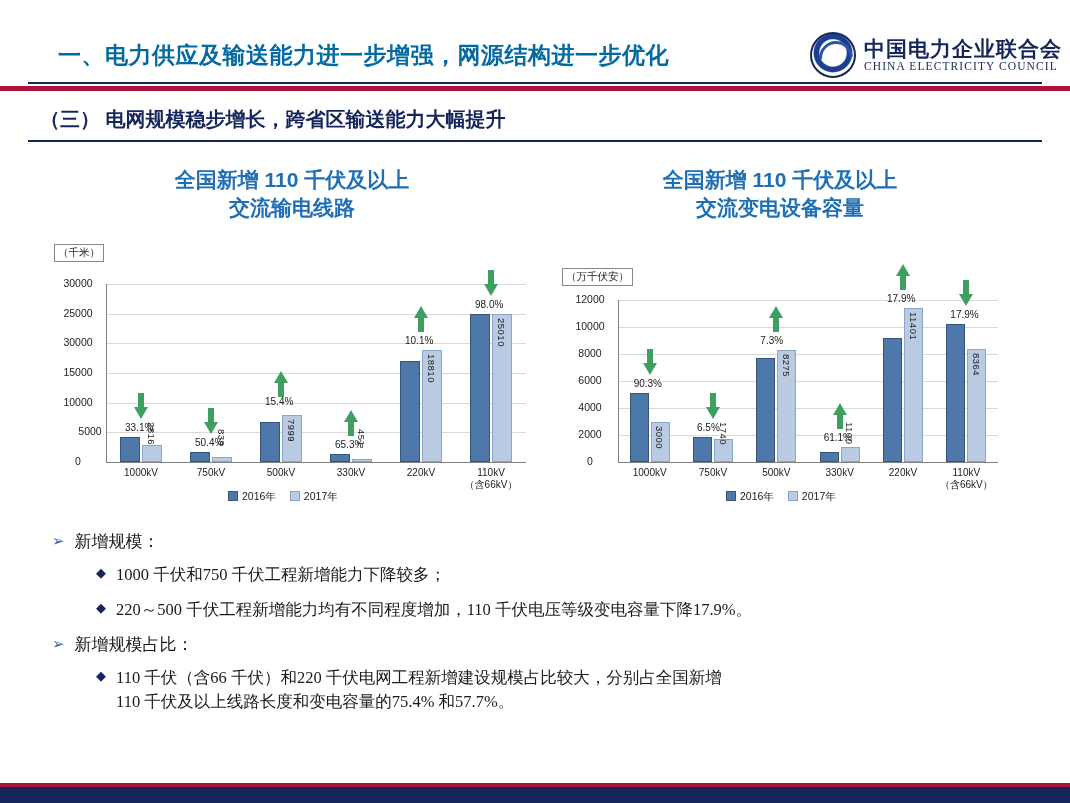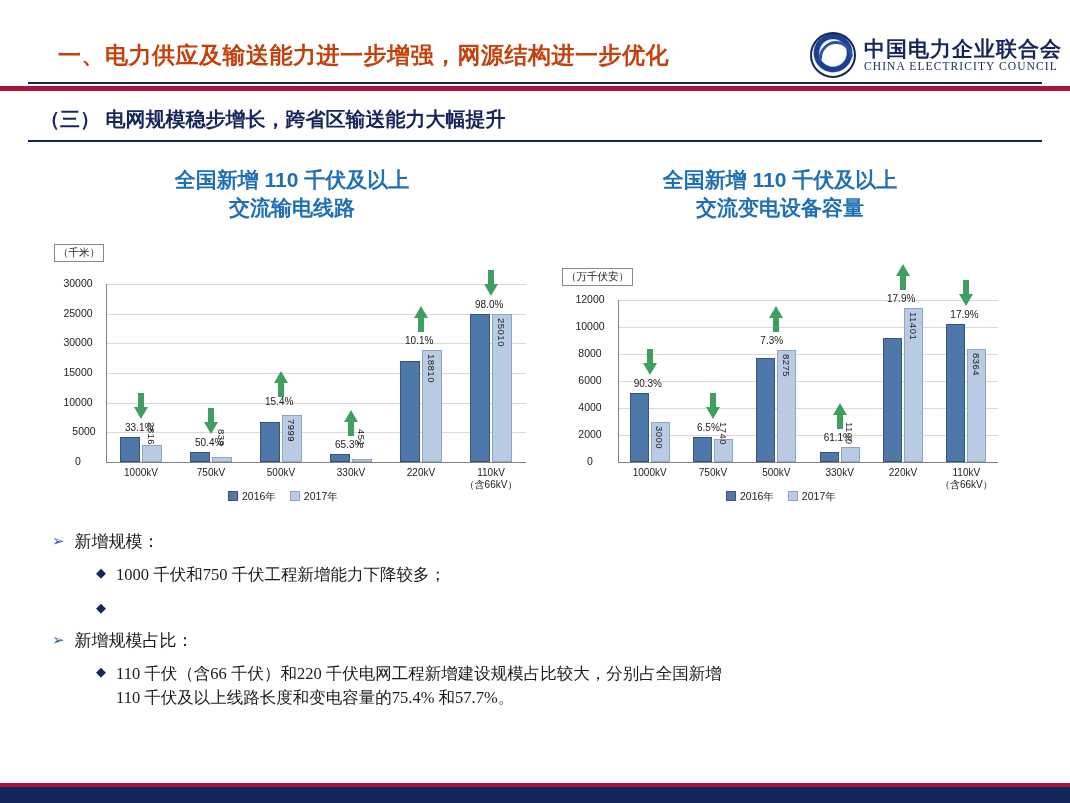--- a/index.html
+++ b/index.html
@@ -14,21 +14,21 @@
   .slide {
     position: absolute; left: 0; top: 0; width: 1070px; height: 803px;
     background: #ffffff;
   }
   
   .header {
     position: absolute; left: 0; top: 14px; width: 1070px; height: 62px;
   }
   .header-title {
     position: absolute; left: 58px; top: 26px;
-    font-size: 23px; font-weight: bold; color: #c2410c;
+    font-size: 23px; font-weight: bold; color: #0369a1;
     letter-spacing: 0.5px;
     white-space: nowrap;
   }
   .logo-wrap {
     position: absolute; right: 8px; top: 18px;
     display: flex; align-items: center;
   }
   .logo-mark {
     width: 46px; height: 46px; border-radius: 50%;
     background: radial-gradient(circle at 50% 45%, #ffffff 0%, #ffffff 42%, #1c3f94 46%, #1c3f94 60%, #ffffff 64%, #ffffff 100%);
@@ -195,21 +195,21 @@
     <div>交流变电设备容量</div>
   </div>
 
   <div class="panel left">
     <div class="axis-unit">（千米）</div>
 
     <div class="plot" id="plotL">
         <div class="gridline" style="left: 58px; top: 218px; width: 420px;"></div>
         <div class="y-label" style="left: 8px; top: 211px;">0</div>
         <div class="gridline" style="left: 58px; top: 188.333px; width: 420px;"></div>
-        <div class="y-label" style="left: 14px; top: 181.333px;">5000</div>
+        <div class="y-label" style="left: 20px; top: 181.333px;">5000</div>
         <div class="gridline" style="left: 58px; top: 158.667px; width: 420px;"></div>
         <div class="y-label" style="left: 8px; top: 151.667px;">10000</div>
         <div class="gridline" style="left: 58px; top: 129px; width: 420px;"></div>
         <div class="y-label" style="left: 8px; top: 122px;">15000</div>
         <div class="gridline" style="left: 58px; top: 99.3333px; width: 420px;"></div>
         <div class="y-label" style="left: 8px; top: 92.3333px;">30000</div>
         <div class="gridline" style="left: 58px; top: 69.6667px; width: 420px;"></div>
         <div class="y-label" style="left: 8px; top: 62.6667px;">25000</div>
         <div class="gridline" style="left: 58px; top: 40px; width: 420px;"></div>
         <div class="y-label" style="left: 8px; top: 33px;">30000</div>
@@ -377,20 +377,21 @@
     <div class="lvl1">
       <span class="mk">➢</span>
       <span>新增规模：</span>
     </div>
     <div class="lvl2">
       <span class="mk">◆</span>
       <span>1000 千伏和750 千伏工程新增能力下降较多；</span>
     </div>
     <div class="lvl2">
       <span class="mk">◆</span>
+      <span>220～500 千伏工程新增能力均有不同程度增加，110 千伏电压等级变电容量下降17.9%。</span>
     </div>
     <div class="lvl1">
       <span class="mk">➢</span>
       <span>新增规模占比：</span>
     </div>
     <div class="lvl2">
       <span class="mk">◆</span>
       <span>
         <span>110 千伏（含66 千伏）和220 千伏电网工程新增建设规模占比较大，分别占全国新增</span><br>
         <span>110 千伏及以上线路长度和变电容量的75.4% 和57.7%。</span>

